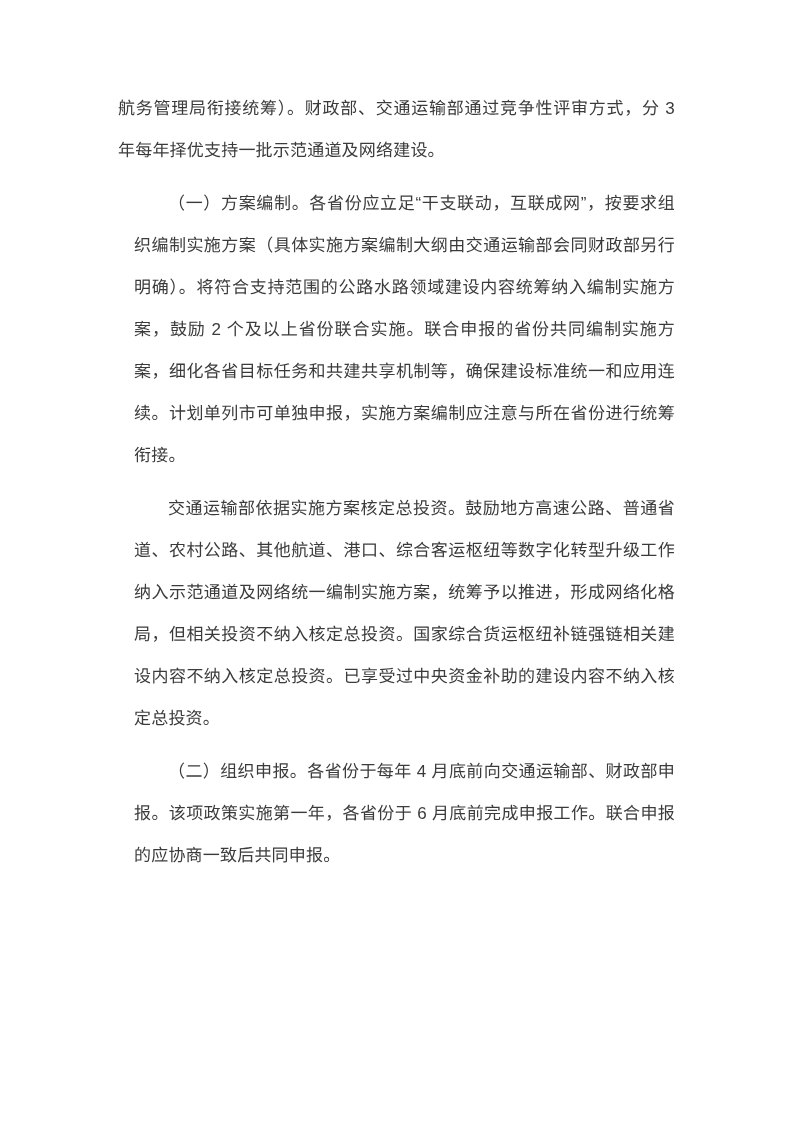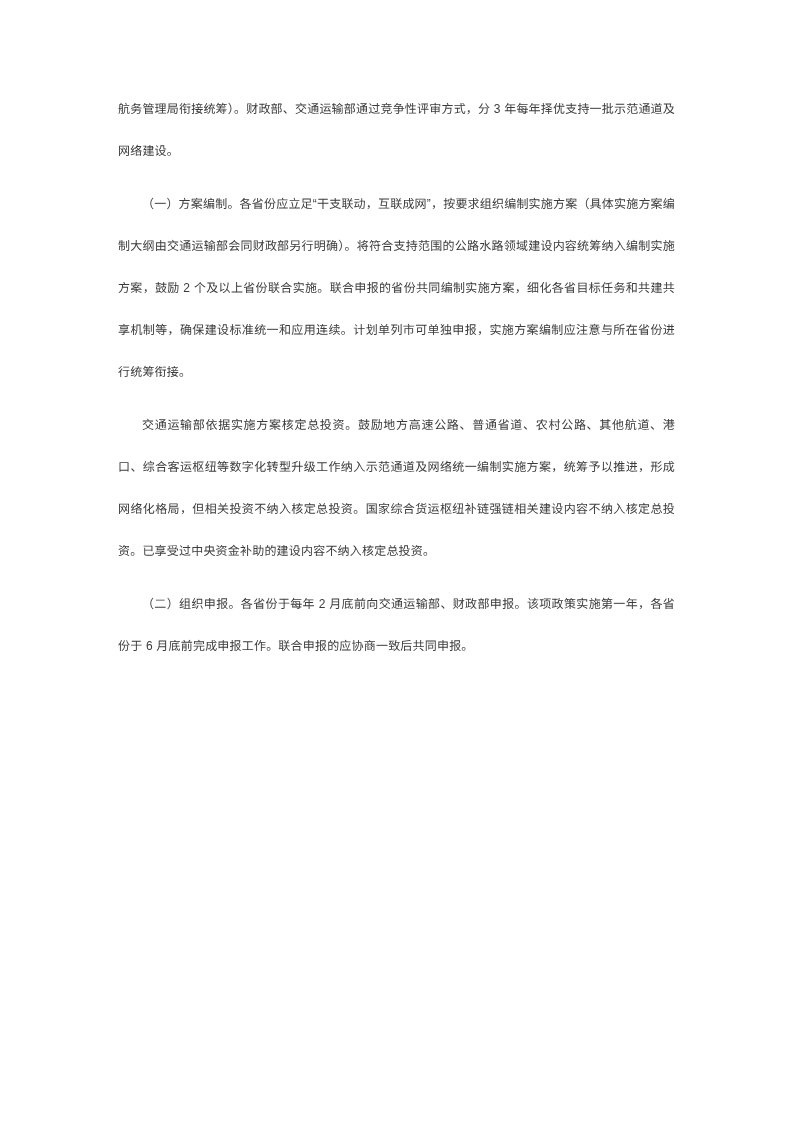--- a/index.html
+++ b/index.html
@@ -14,38 +14,39 @@
     background: #ffffff;
     overflow: hidden;
     box-sizing: border-box;
     font-family: "Liberation Sans", "DejaVu Sans", sans-serif;
   }
   .doc-content {
     position: absolute;
     left: 118px;
     top: 88px;
     width: 557px;
-    font-size: 12px;
+    font-size: 17px;
     line-height: 42px;
     color: #3b3b3b;
     text-align: justify;
     text-justify: inter-ideograph;
     letter-spacing: 0.2px;
   }
   .doc-content p {
     margin: 0 0 11px 0;
     padding: 0;
   }
   .doc-content p.indent {
     text-indent: 2em;
+    margin-left: 16px;
   }
 </style>
 </head>
 <body>
 
 <div class="page">
   <div class="doc-content">
     <p>航务管理局衔接统筹）。财政部、交通运输部通过竞争性评审方式，分 3 年每年择优支持一批示范通道及网络建设。</p>
     <p class="indent">（一）方案编制。各省份应立足“干支联动，互联成网”，按要求组织编制实施方案（具体实施方案编制大纲由交通运输部会同财政部另行明确）。将符合支持范围的公路水路领域建设内容统筹纳入编制实施方案，鼓励 2 个及以上省份联合实施。联合申报的省份共同编制实施方案，细化各省目标任务和共建共享机制等，确保建设标准统一和应用连续。计划单列市可单独申报，实施方案编制应注意与所在省份进行统筹衔接。</p>
     <p class="indent">交通运输部依据实施方案核定总投资。鼓励地方高速公路、普通省道、农村公路、其他航道、港口、综合客运枢纽等数字化转型升级工作纳入示范通道及网络统一编制实施方案，统筹予以推进，形成网络化格局，但相关投资不纳入核定总投资。国家综合货运枢纽补链强链相关建设内容不纳入核定总投资。已享受过中央资金补助的建设内容不纳入核定总投资。</p>
-    <p class="indent">（二）组织申报。各省份于每年 2 月底前向交通运输部、财政部申报。该项政策实施第一年，各省份于 6 月底前完成申报工作。联合申报的应协商一致后共同申报。</p>
+    <p class="indent">（二）组织申报。各省份于每年 4 月底前向交通运输部、财政部申报。该项政策实施第一年，各省份于 6 月底前完成申报工作。联合申报的应协商一致后共同申报。</p>
   </div>
 </div>
 
 </body></html>

